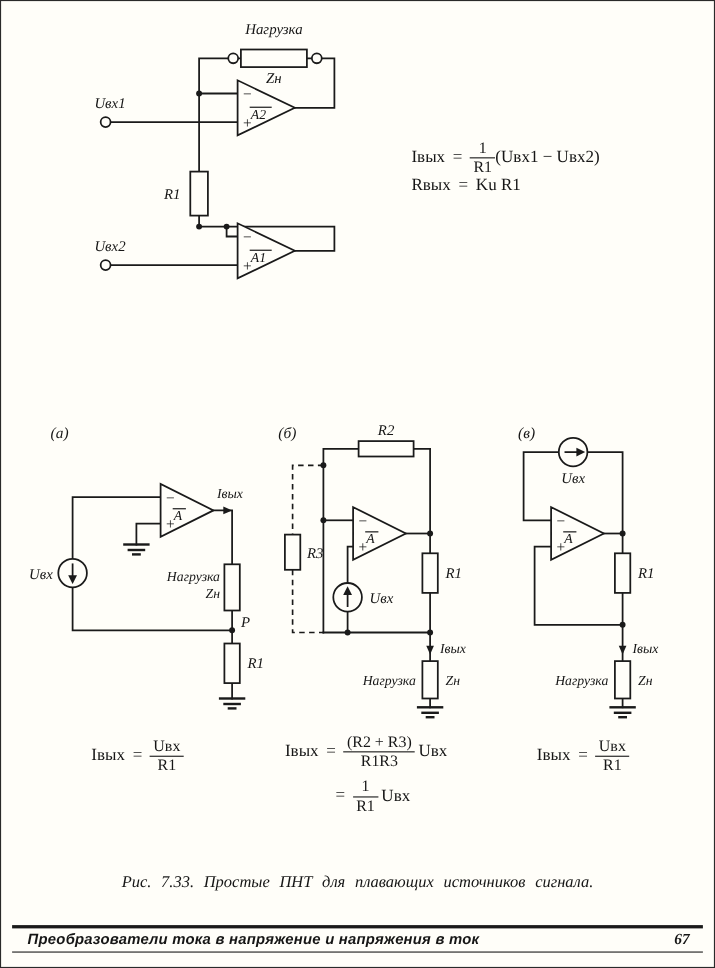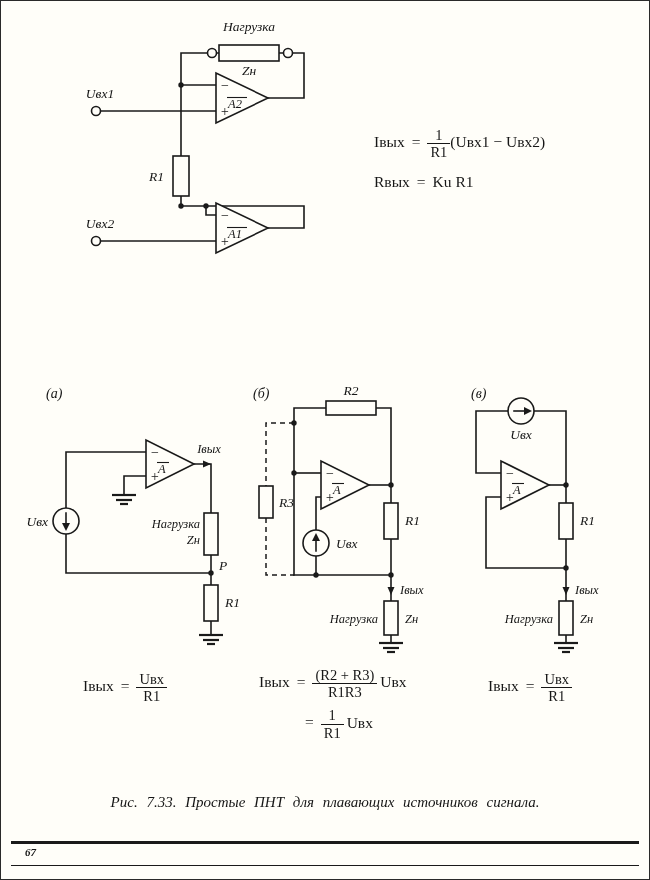--- a/index.html
+++ b/index.html
@@ -24,21 +24,21 @@
     font-style:italic;font-size:15px;word-spacing:5px;
   }
   .formula-block{position:absolute;font-size:15.5px;white-space:nowrap;}
   .formula-block .eq{margin:0 7px;}
   .frac{display:inline-block;vertical-align:middle;text-align:center;line-height:1.12;font-size:14.5px;}
   .frac .num{display:block;border-bottom:1.3px solid #161616;padding:0 3px;}
   .frac .den{display:block;padding:0 3px;}
   .rule{position:absolute;left:10px;right:10px;background:#1a1a1a;}
   .footer-row{position:absolute;left:24px;right:22px;display:flex;justify-content:space-between;align-items:baseline;}
   .footer-title{font-family:"Liberation Sans",sans-serif;font-weight:bold;font-style:italic;font-size:13.5px;letter-spacing:.2px;}
-  .footer-page{font-style:italic;font-weight:bold;font-size:11px;}
+  .footer-page{font-style:italic;font-weight:bold;font-size:14px;}
 </style>
 </head>
 <body>
 
 <div class="page">
 
   <svg style="left:55px;top:10px" width="320" height="290" viewBox="0 0 320 290">
     <g>
       <path class="wire" d="M163,42 H125 V195"></path>
       <path class="wire" d="M223,42 H248 V87 H212"></path>
@@ -83,21 +83,21 @@
     <text class="t13" x="193" y="64" text-anchor="middle">Zн</text>
     <text class="t13" x="44" y="87" text-anchor="middle">Uвх1</text>
     <text class="t13" x="44" y="217" text-anchor="middle">Uвх2</text>
     <text class="t13" x="108" y="170" text-anchor="end">R1</text>
   </svg>
 
   <div class="formula-block" style="left:373px;top:126px">
     <div>
       <span>Iвых</span><span class="eq">=</span><span class="frac"><span class="num">1</span><span class="den">R1</span></span><span>(Uвх1 − Uвх2)</span>
     </div>
-    <div style="margin-top:13px">
+    <div style="margin-top:0">
       <span>Rвых</span><span class="eq">=</span><span>Ku R1</span>
     </div>
   </div>
 
 
   <svg style="left:15px;top:372px" width="625" height="292" viewBox="0 0 625 292">
 
     <g>
       <path class="wire" d="M50,135 V79 H130"></path>
       <path class="wire" d="M130,103 H108 V122"></path>
@@ -255,17 +255,18 @@
   </div>
 
   <div class="formula-block" style="left:487px;top:670px">
     <span>Iвых</span><span class="eq">=</span><span class="frac"><span class="num">Uвх</span><span class="den">R1</span></span>
   </div>
 
   <div class="caption" style="top:793px">Рис. 7.33. Простые ПНТ для плавающих источников сигнала.</div>
 
   <div class="rule" style="top:840px;height:2.5px"></div>
   <div class="footer-row" style="top:845px">
+    <span class="footer-title">Преобразователи тока в напряжение и напряжения в ток</span>
     <span class="footer-page">67</span>
   </div>
   <div class="rule" style="top:864px;height:1.3px"></div>
 
 </div>
 
 </body></html>

